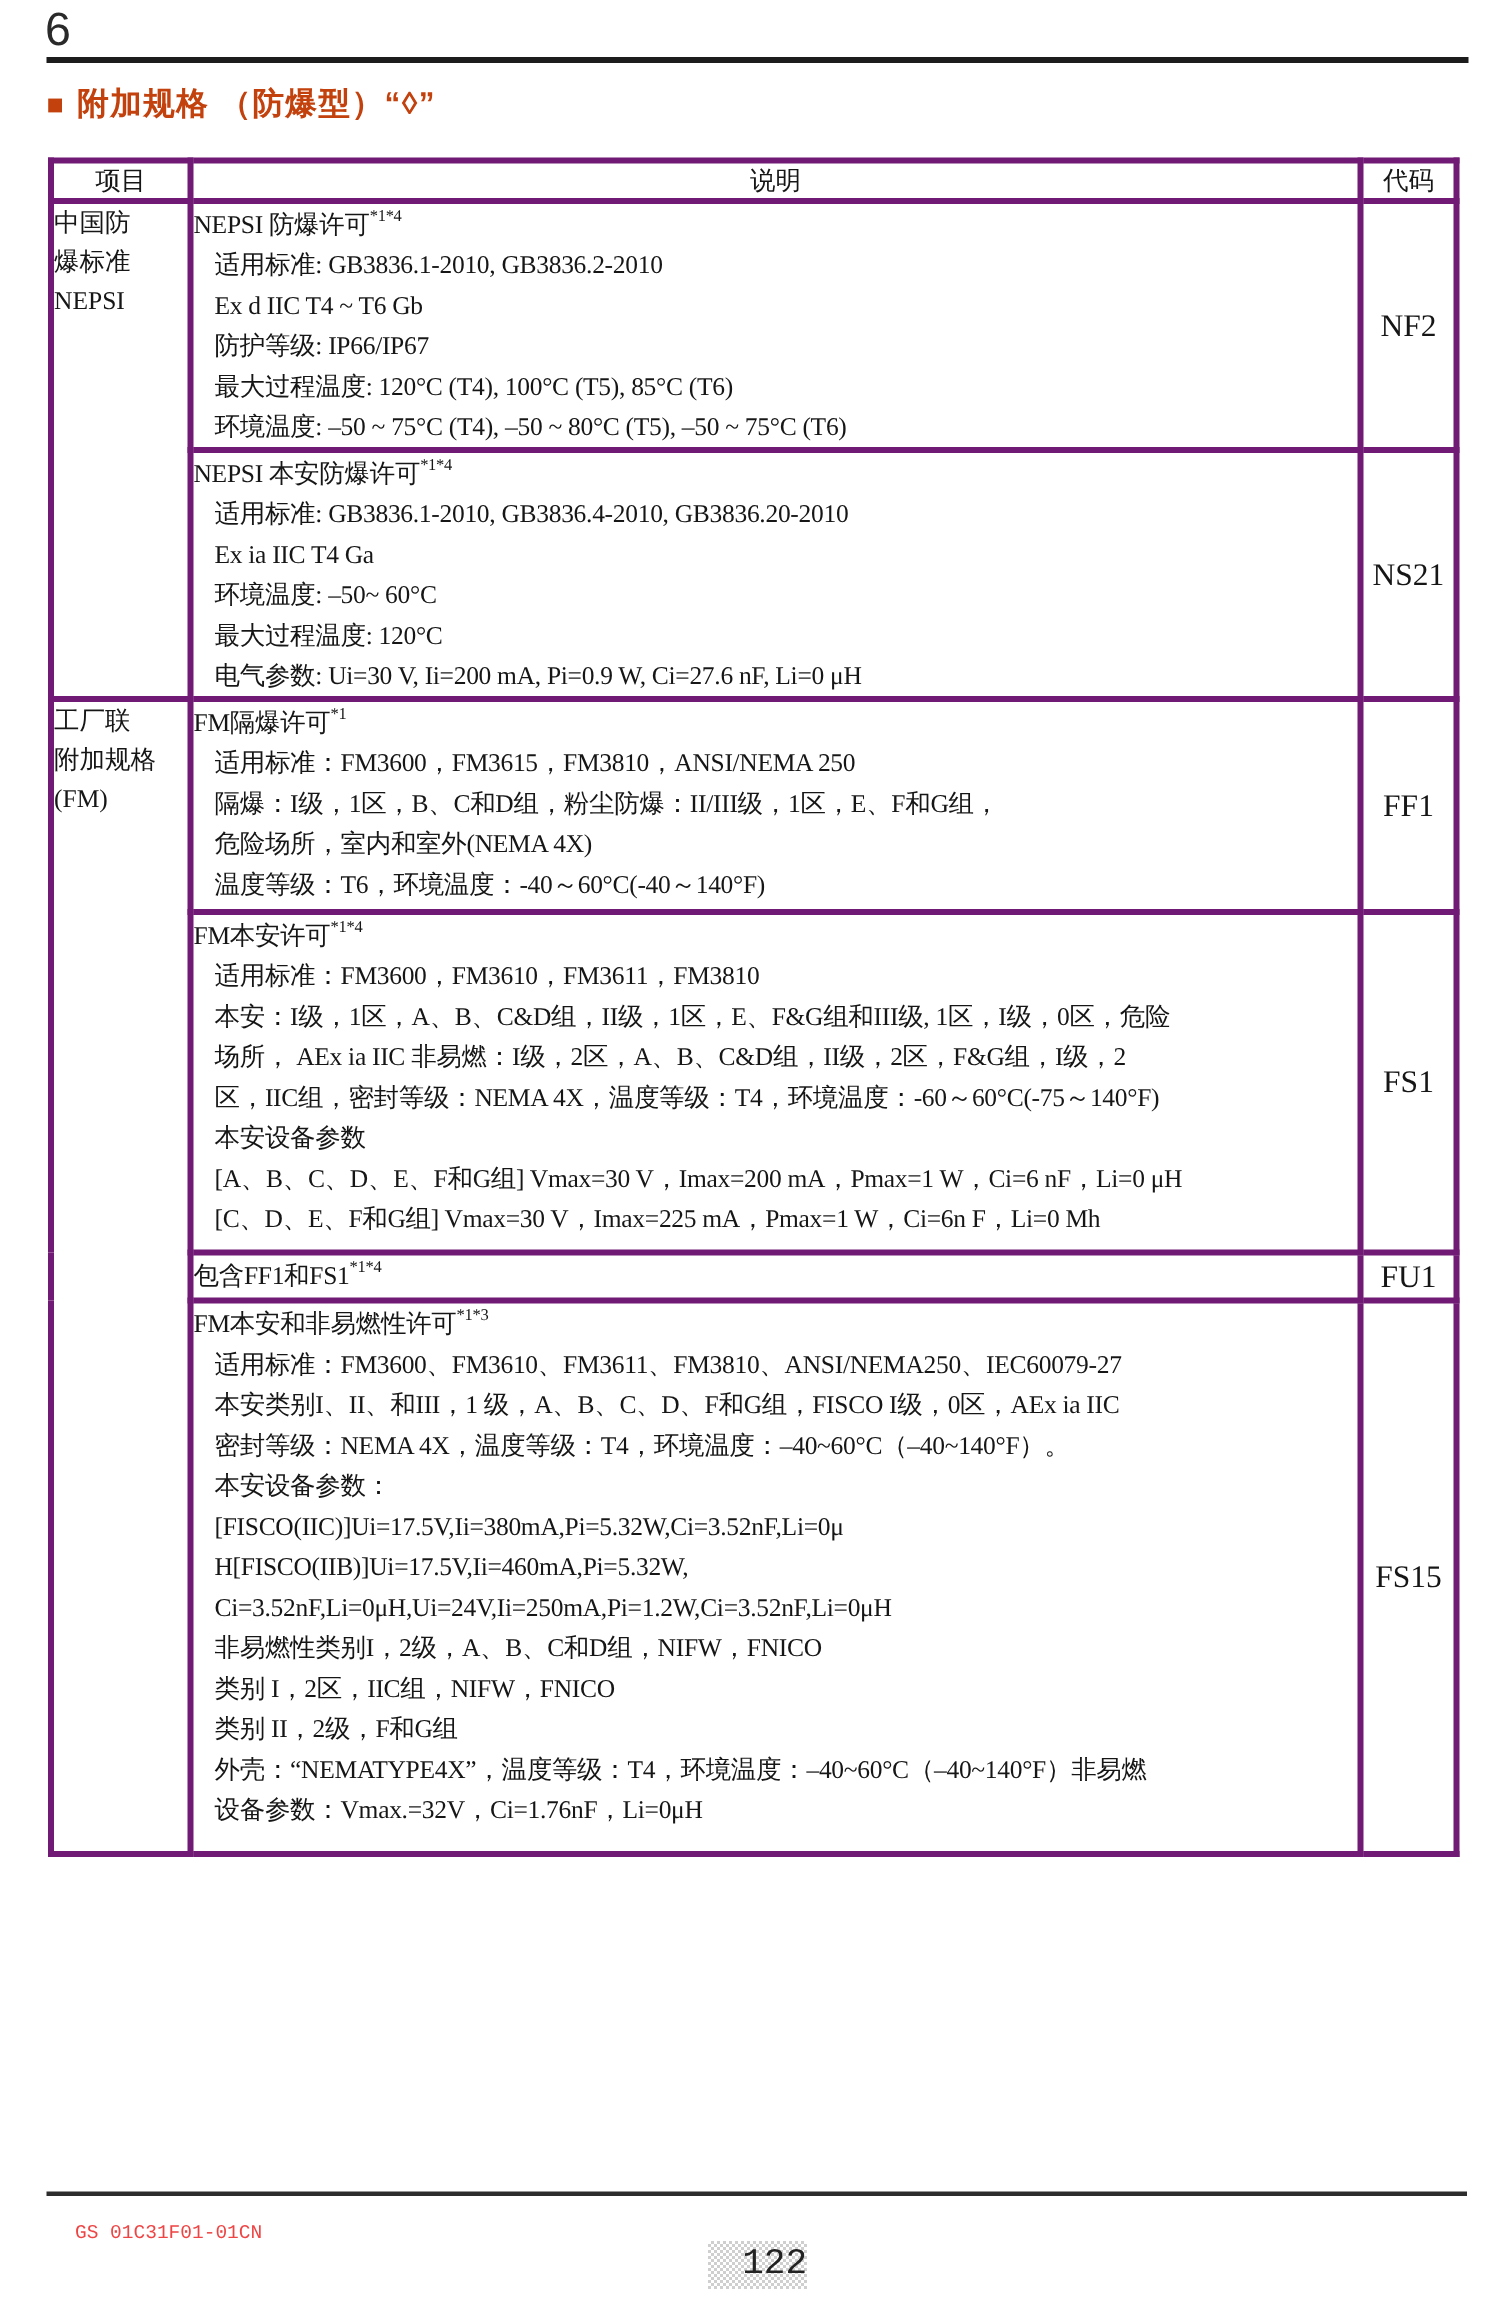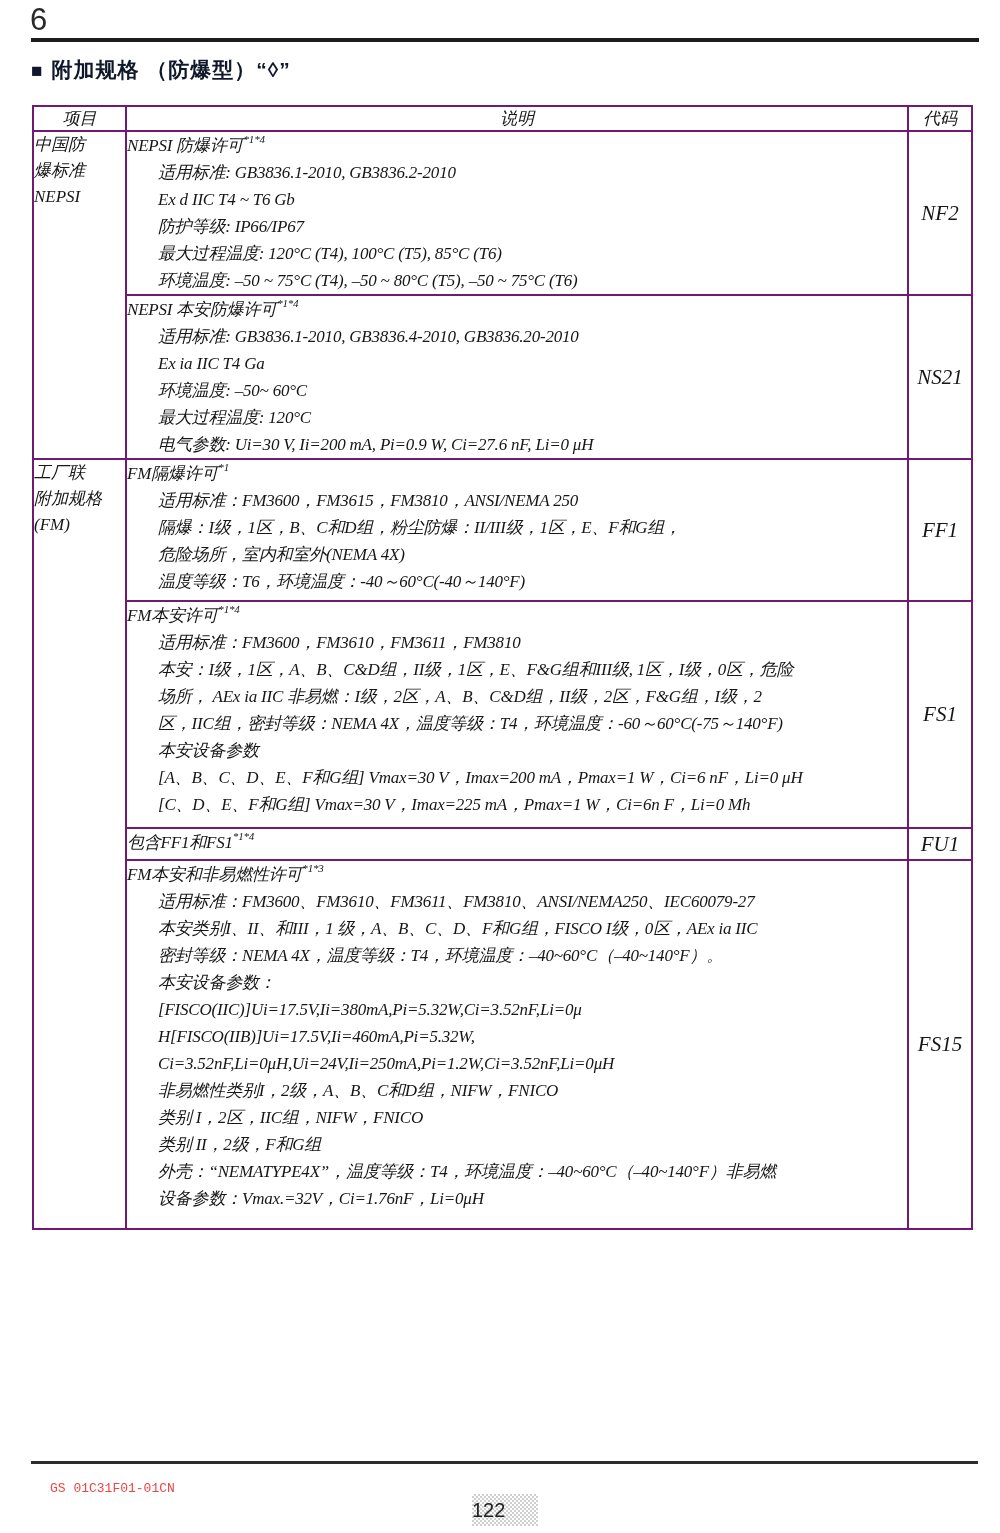--- a/index.html
+++ b/index.html
@@ -16,52 +16,52 @@
     font-family:"Liberation Sans","DejaVu Sans",sans-serif;
     font-size:31px;line-height:36px;color:#2a2a2a;
   }
   .top-rule{
     position:absolute;left:31px;top:38px;width:948px;height:4px;
     background:#1c1c1c;
   }
   .section-title{
     position:absolute;left:31px;top:56px;
     font-family:"Liberation Sans","DejaVu Sans",sans-serif;
-    font-weight:700;font-size:21px;line-height:28px;color:#0f172a;
+    font-weight:700;font-size:21px;line-height:28px;color:#c2410c;
     letter-spacing:1px;white-space:nowrap;
   }
   .title-marker{font-size:19px;margin-right:8px;}
   .spec-table{
     position:absolute;left:32px;top:105px;width:941px;
     border-collapse:collapse;table-layout:fixed;
     font-size:17px;color:#161616;
   }
   .spec-table col.c-item{width:93px;}
   .spec-table col.c-code{width:64px;}
   .spec-table th,.spec-table td{
-    border:2px solid #701a75;padding:0;font-style:italic;
+    border:4px solid #701a75;padding:0;
   }
   .spec-table{border:2px solid #262626;}
   .spec-table thead th{
     height:23px;font-weight:normal;text-align:center;
     font-size:17px;
   }
   .item-cell{
     text-align:left;vertical-align:top;
     font-size:17px;line-height:26px;
   }
   .item-cell-g0{padding-top:94px;}
   .item-cell-g1{padding-top:97px;}
   .desc-cell{
     vertical-align:top;padding:2px 4px 2px 8px;overflow:hidden;
   }
   .line{
     line-height:27px;white-space:nowrap;letter-spacing:-0.2px;
   }
-  .line.indent{padding-left:31px;}
+  .line.indent{padding-left:14px;}
   sup.fn{font-size:11px;line-height:0;position:relative;top:-1px;}
   .code-cell{
     text-align:center;vertical-align:middle;font-size:21px;
   }
   tr.g0r0{height:164px;}
   tr.g0r1{height:162px;}
   tr.g1r0{height:142px;}
   tr.g1r1{height:227px;margin-left:33px;}
   tr.g1r2{height:32px;}
   tr.g1r3{height:369px;}
@@ -69,23 +69,23 @@
     position:absolute;left:31px;top:1461px;width:947px;height:3px;
     background:#2d2d2d;
   }
   .footer-doc{
     position:absolute;left:50px;top:1481px;
     font-family:Liberation Mono, monospace;
     font-size:13px;color:#ef4444;
   }
   .page-badge{
     position:absolute;left:472px;top:1494px;width:66px;height:32px;
-    line-height:32px;text-align:left;
-    font-family:Liberation Sans, sans-serif;
-    font-size:20px;color:#222;
+    line-height:32px;text-align:right;
+    font-family:Liberation Mono, monospace;
+    font-size:24px;color:#222;
     background-image:
       linear-gradient(45deg,#cfcfcf 25%,transparent 25%,transparent 75%,#cfcfcf 75%),
       linear-gradient(45deg,#cfcfcf 25%,transparent 25%,transparent 75%,#cfcfcf 75%);
     background-size:4px 4px;
     background-position:0 0,2px 2px;
   }
 </style>
 </head>
 <body>
 

